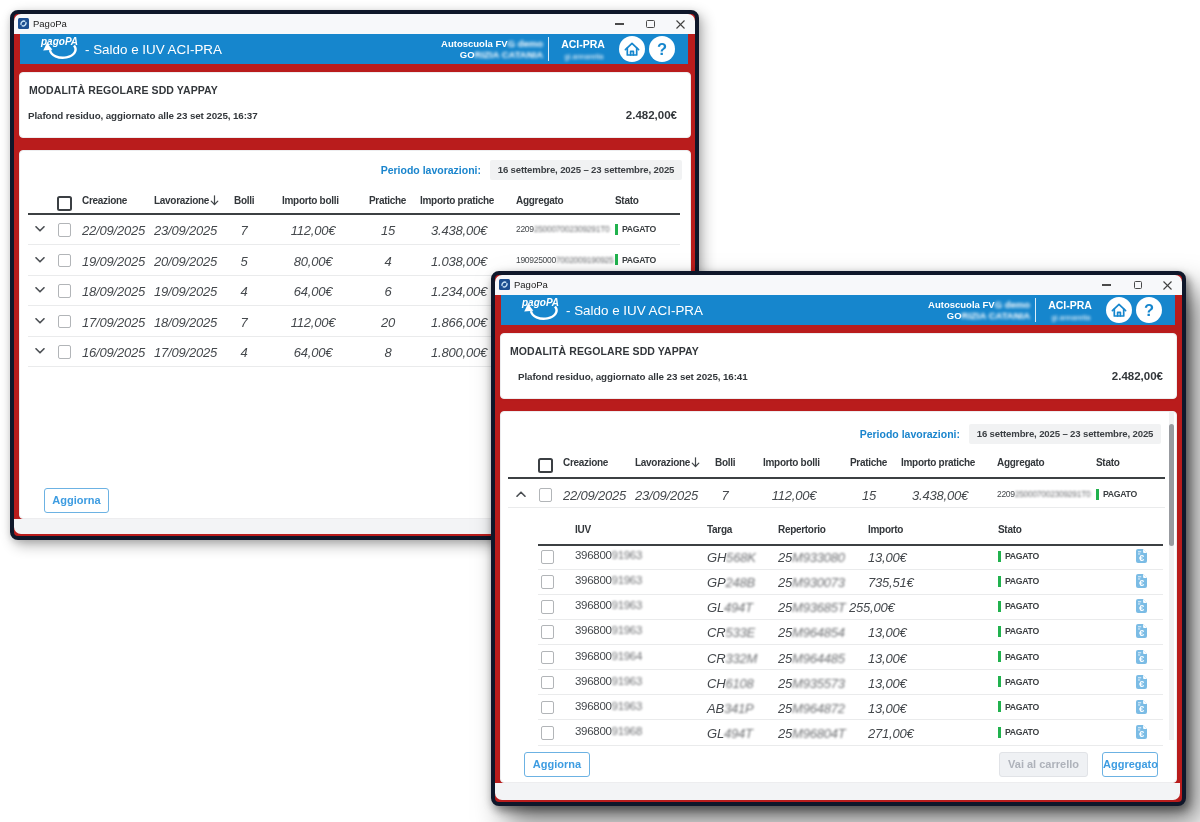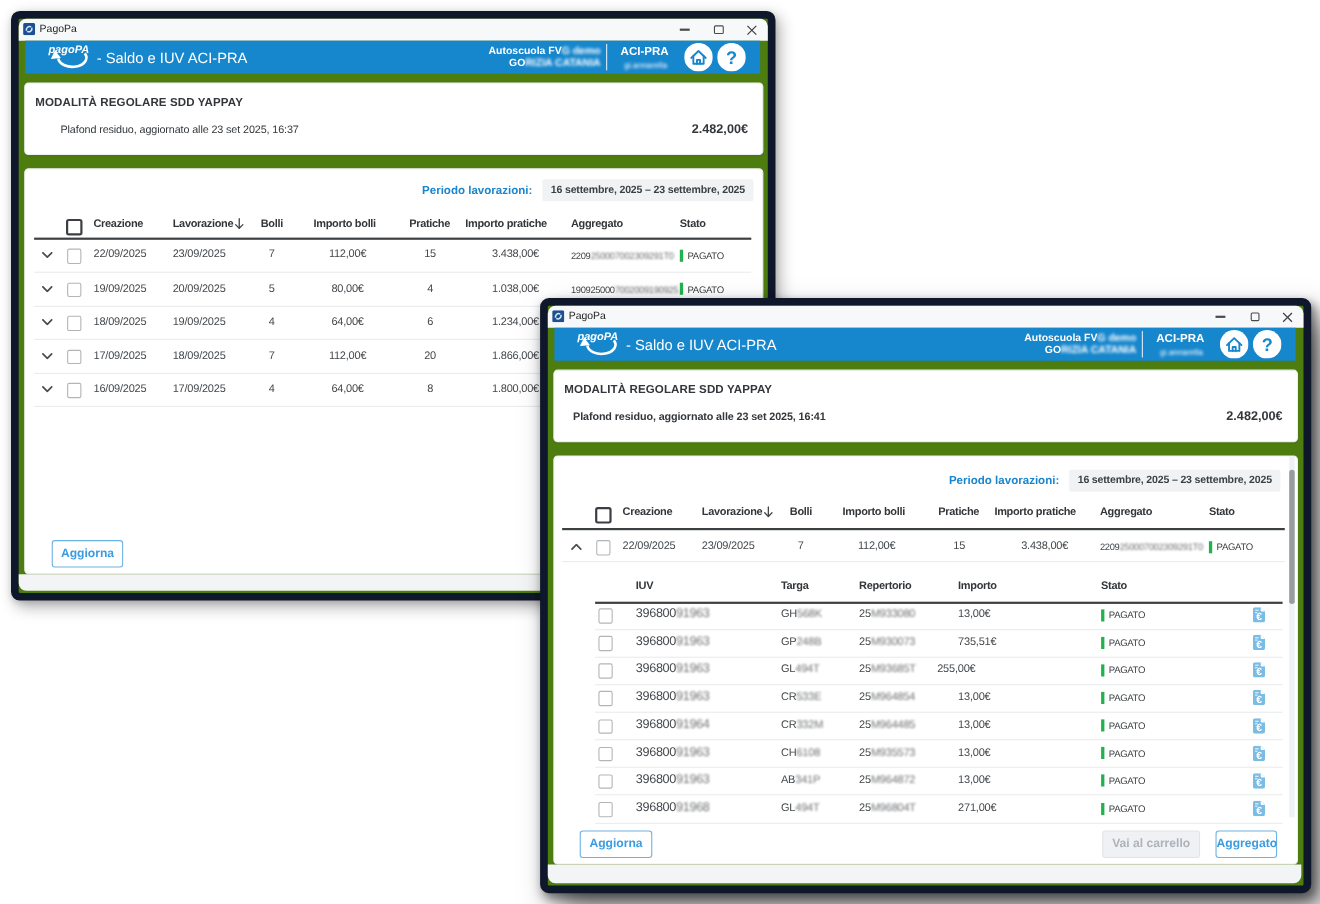--- a/index.html
+++ b/index.html
@@ -1,28 +1,28 @@
 <!DOCTYPE html>
 <html><head><meta charset="utf-8">
 <style>
 * { margin:0; padding:0; box-sizing:content-box; }
 html,body { width:1200px; height:822px; background:#fff;
   font-family:"Liberation Sans",sans-serif; position:relative; overflow:hidden; }
 .abs { position:absolute; }
 svg { display:block; }
-.win { position:absolute; background:#4d7c0f; border:7px solid #0f172a; border-radius:8px; }
+.win { position:absolute; background:#b91c1c; border:4px solid #0f172a; border-radius:8px; }
 .tbar { position:absolute; left:0; top:0; right:0; height:19.5px; background:#f7f8fa; border-radius:7px 7px 0 0; }
 .bbar { position:absolute; background:#1686cd; }
 .card { position:absolute; background:#fff; border:1px solid #ededef; border-radius:4px;
   box-shadow:0 1px 2px rgba(0,0,0,0.04); }
 .hl { font-size:10px; font-weight:bold; color:#33373b; letter-spacing:-0.3px; white-space:nowrap; }
-.cell { font-size:10px; color:#45494d; letter-spacing:-0.2px; white-space:nowrap; }
+.cell { font-size:13px; color:#45494d; letter-spacing:-0.2px; white-space:nowrap;font-style:italic; }
 .iuv { font-size:11.5px; color:#45494d; letter-spacing:-0.3px; white-space:nowrap; }
 .cellsm { font-size:8.5px; color:#45494d; letter-spacing:-0.3px; white-space:nowrap; }
-.pag { font-size:8.7px; font-weight:normal; color:#3c4043; letter-spacing:-0.3px; }
+.pag { font-size:8.7px; font-weight:bold; color:#3c4043; letter-spacing:-0.3px; }
 .bl { filter:blur(1.2px); color:#717376; }
 .blw { filter:blur(1.5px); }
 </style></head>
 <body>
 <div class="win" style="left:10px;top:10px;width:681px;height:522px;box-shadow:0 2px 6px rgba(0,0,0,0.12), 4px 5px 14px rgba(0,0,0,0.30)">
     <div class="tbar">
       <div class="abs" style="left:4px;top:3.5px">
         <svg width="11" height="11" viewBox="0 0 11 11">
           <rect width="11" height="11" rx="1.5" fill="#1d4f91"></rect>
           <g stroke="#cfe8fa" stroke-width="1.4" fill="none">
@@ -68,21 +68,21 @@
       </div>
       <div class="abs" style="right:13px;top:2px">
         <svg width="26" height="26" viewBox="0 0 26 26">
           <circle cx="13" cy="13" r="13" fill="#fff"></circle>
           <text x="13" y="19" text-anchor="middle" font-family="Liberation Sans,sans-serif" font-size="16.5" font-weight="bold" fill="#1686cd">?</text>
         </svg>
       </div>
     </div>
     <div class="card" style="left:5px;top:58px;width:670px;height:64px">
       <div class="abs" style="left:9px;top:11px;font-size:10.5px;font-weight:bold;color:#33373b;letter-spacing:0.1px">MODALITÀ REGOLARE SDD YAPPAY</div>
-      <div class="abs" style="left:32px;top:37px;font-size:9.8px;font-weight:normal;color:#33373b;letter-spacing:-0.1px">Plafond residuo, aggiornato alle 23 set 2025, 16:37</div>
+      <div class="abs" style="left:8px;top:37px;font-size:9.8px;font-weight:bold;color:#33373b;letter-spacing:-0.1px">Plafond residuo, aggiornato alle 23 set 2025, 16:37</div>
       <div class="abs" style="right:13px;top:36px;font-size:11.5px;font-weight:bold;color:#33373b">2.482,00€</div>
     </div>
     <div class="card" style="left:5px;top:136px;width:670px;height:367px">
       <div class="abs" style="right:209px;top:13px;font-size:10.5px;font-weight:bold;color:#1a85cd;white-space:nowrap">Periodo lavorazioni:</div>
       <div class="abs" style="right:8px;top:9px;width:192px;height:20px;background:#f1f2f3;border-radius:2px;text-align:center;line-height:20px;font-size:9.6px;font-weight:bold;color:#3b3f43;letter-spacing:-0.15px;white-space:nowrap">16 settembre, 2025 – 23 settembre, 2025</div>
       <div class="abs" style="left:37px;top:45px;width:11px;height:11px;border:2px solid #3b3f43;border-radius:2.5px"></div>
       <div class="abs hl" style="left:62px;top:44px">Creazione</div>
       <div class="abs hl" style="left:134px;top:44px">Lavorazione</div>
       <div class="abs hl" style="left:214px;top:44px">Bolli</div>
       <div class="abs hl" style="left:262px;top:44px">Importo bolli</div>

